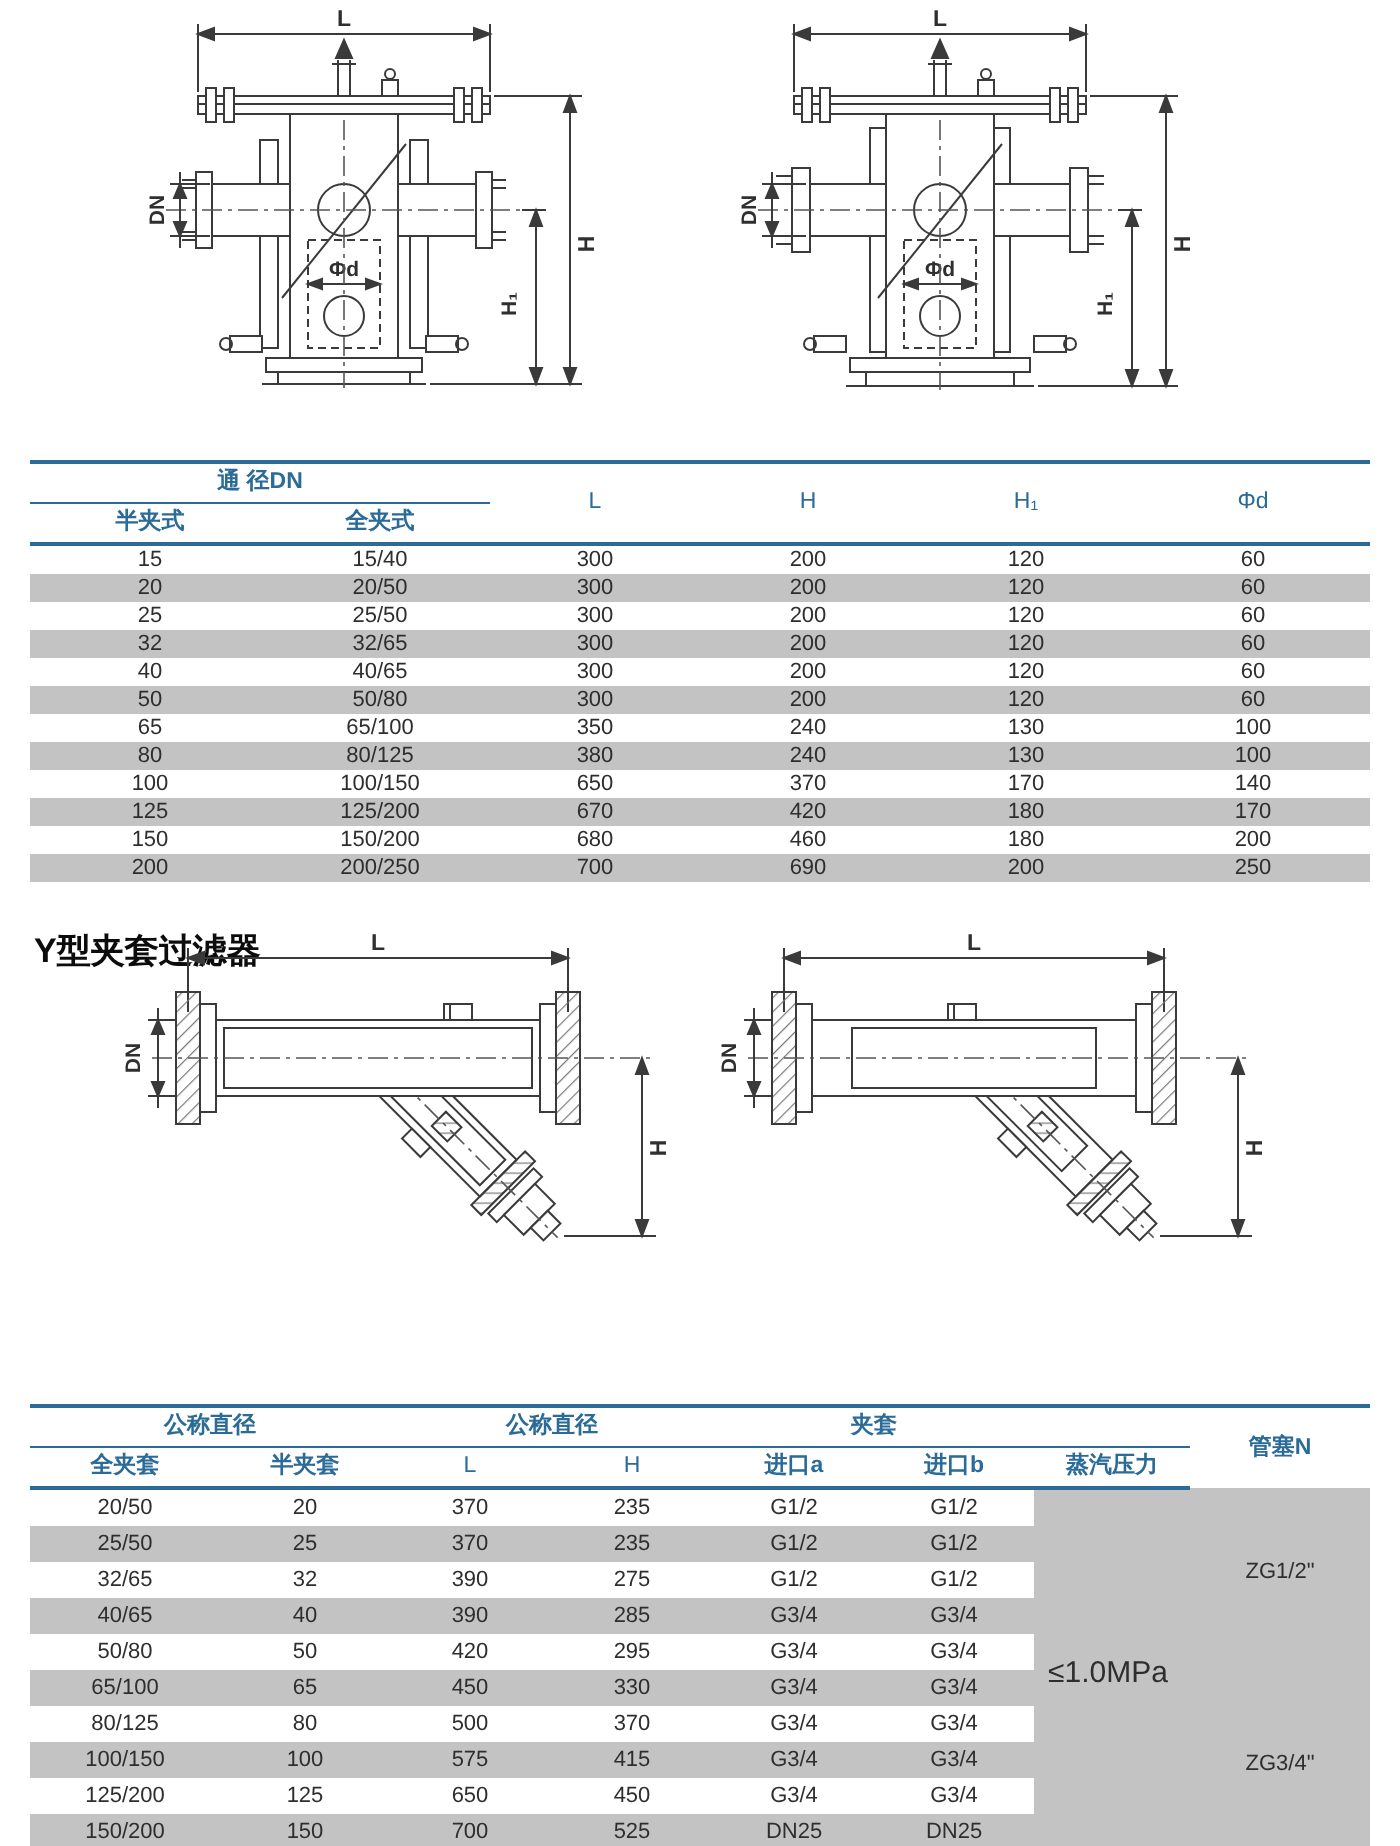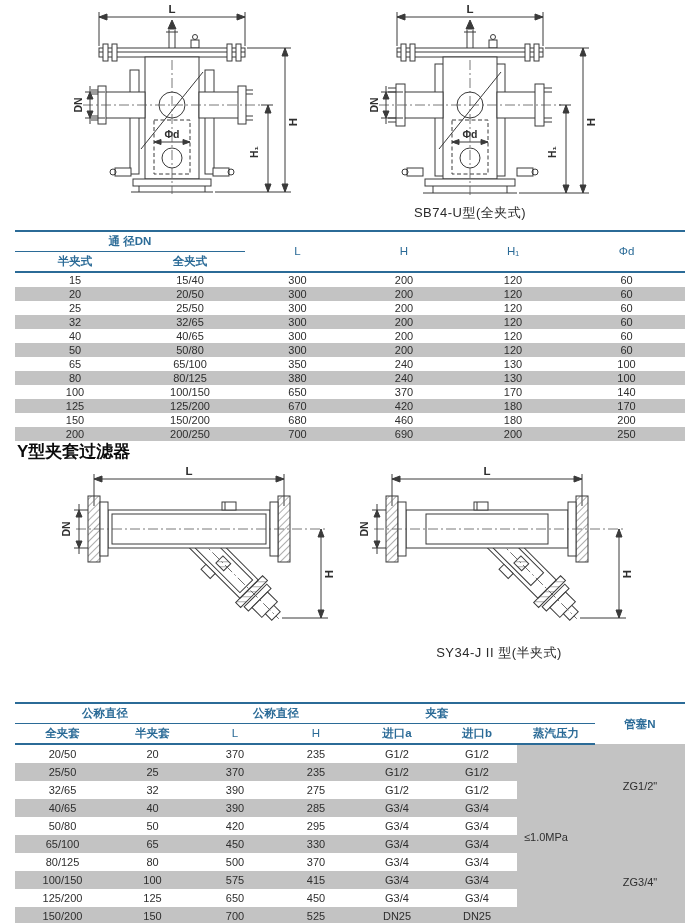--- a/index.html
+++ b/index.html
@@ -5,21 +5,21 @@
   :root{ --accent:#2b6b97; --shade:#c3c3c3; --ink:#2e2e2e; --line:#3a3a3a; }
   *{box-sizing:border-box; margin:0; padding:0;}
   body{background:#fff; font-family:"Liberation Sans","DejaVu Sans",sans-serif;}
   .page{position:relative; width:700px; height:923px; background:#fff; overflow:hidden;}
 
   .fig{position:absolute; text-align:center;}
   .fig-caption{font-size:13px; color:#2a2a2a; margin-top:2px; letter-spacing:0.5px;}
   svg .dt{fill:#2f2f2f; stroke:none; font-size:10.5px; font-weight:bold;}
   svg .dt-big{fill:#2f2f2f; stroke:none; font-size:11.5px; font-weight:bold;}
 
-  .section-title{position:absolute; top:440px; left:17px; font-size:17px; font-weight:bold; color:#0c0c0c;}
+  .section-title{position:absolute; top:464px; left:17px; font-size:17px; font-weight:bold; color:#0c0c0c;}
 
   table{border-collapse:collapse; table-layout:fixed; position:absolute; left:15px; width:670px;}
   th,td{text-align:center; padding:0; font-weight:normal; overflow:hidden; white-space:nowrap;}
   .t1{top:230px; border-top:2px solid var(--accent);}
   .t2{top:702px; border-top:2px solid var(--accent);}
   thead th{color:var(--accent); font-size:11.5px; height:19px; line-height:19px;}
   thead th.cn{font-weight:bold;}
   .t1 thead tr:first-child th.group{border-bottom:1px solid var(--accent);}
   .t1 thead th[rowspan]{border-bottom:2px solid var(--accent);}
   .t1 thead tr:nth-child(2) th{border-bottom:2px solid var(--accent);}
@@ -27,21 +27,21 @@
   .t2 thead tr:nth-child(2) th{border-bottom:2px solid var(--accent);}
   .t2 thead th.plug-h{border-bottom:none;}
   .t2 thead th.steam-h{border-bottom:none;}
   tbody td{color:var(--ink); font-size:11px;}
   .t1 tbody td{height:14px; line-height:14px;}
   .t2 tbody td{height:18px; line-height:18px;}
   .t1 tbody tr:nth-child(even) td{background:var(--shade);}
   .t2 tbody tr:nth-child(even) td{background:var(--shade);}
   .t2 tbody tr:last-child td{border-bottom:2px solid #2463a0;}
   .t2 td.steam-cell,.t2 td.plug-cell{background:var(--shade) !important; position:relative; border-bottom:none;}
-  .steam-val{position:absolute; left:7px; top:46%; transform:translateY(-50%); font-size:11px; color:var(--ink);}
+  .steam-val{position:absolute; left:7px; top:46%; transform:translateY(-50%); font-size:15px; color:var(--ink);}
   .plug-val-top,.plug-val-bottom{position:absolute; left:50%; transform:translate(-50%,-50%); font-size:11px; color:var(--ink);}
   .plug-val-top{top:21%;}
   .plug-val-bottom{top:69%;}
 </style>
 </head>
 <body>
 
 <div class="page">
 
   <div class="fig" style="top:2px; left:27px; width:290px;">
@@ -200,21 +200,20 @@
         <path d="M258 46 L255 54 L261 54 Z" fill="#3a3a3a"></path>
           <path d="M258 191 L255 183 L261 183 Z" fill="#3a3a3a"></path>
         <text x="270" y="120" class="dt-big" text-anchor="middle" transform="rotate(-90 270 120)">H</text>
         <line x1="234" y1="103" x2="246" y2="103"></line>
         <line x1="241" y1="103" x2="241" y2="191"></line>
         <path d="M241 103 L238 111 L244 111 Z" fill="#3a3a3a"></path>
           <path d="M241 191 L238 183 L244 183 Z" fill="#3a3a3a"></path>
         <text x="231" y="150" class="dt" text-anchor="middle" transform="rotate(-90 231 150)">H₁</text>
       </g>
     </svg>
-    <div class="fig-caption">SB74-U型(全夹式)</div>
   </div>
 
   <table class="t1">
     <colgroup>
         <col style="width:120px">
         <col style="width:110px">
         <col style="width:105px">
         <col style="width:108px">
         <col style="width:110px">
         <col style="width:117px">
@@ -431,21 +430,20 @@
         <path d="M43 44 L40 51 L46 51 Z" fill="#3a3a3a"></path>
           <path d="M43 82 L40 75 L46 75 Z" fill="#3a3a3a"></path>
         <text x="34" y="63" class="dt" text-anchor="middle" transform="rotate(-90 34 63)">DN</text>
         <line x1="246" y1="152" x2="292" y2="152"></line>
         <line x1="285" y1="63" x2="285" y2="152"></line>
         <path d="M285 63 L282 71 L288 71 Z" fill="#3a3a3a"></path>
           <path d="M285 152 L282 144 L288 144 Z" fill="#3a3a3a"></path>
         <text x="297" y="108" class="dt-big" text-anchor="middle" transform="rotate(-90 297 108)">H</text>
       </g>
     </svg>
-    <div class="fig-caption">SY34-J II 型(半夹式)</div>
   </div>
 
   <table class="t2">
     <colgroup>
         <col style="width:95px">
         <col style="width:85px">
         <col style="width:80px">
         <col style="width:82px">
         <col style="width:80px">
         <col style="width:80px">

